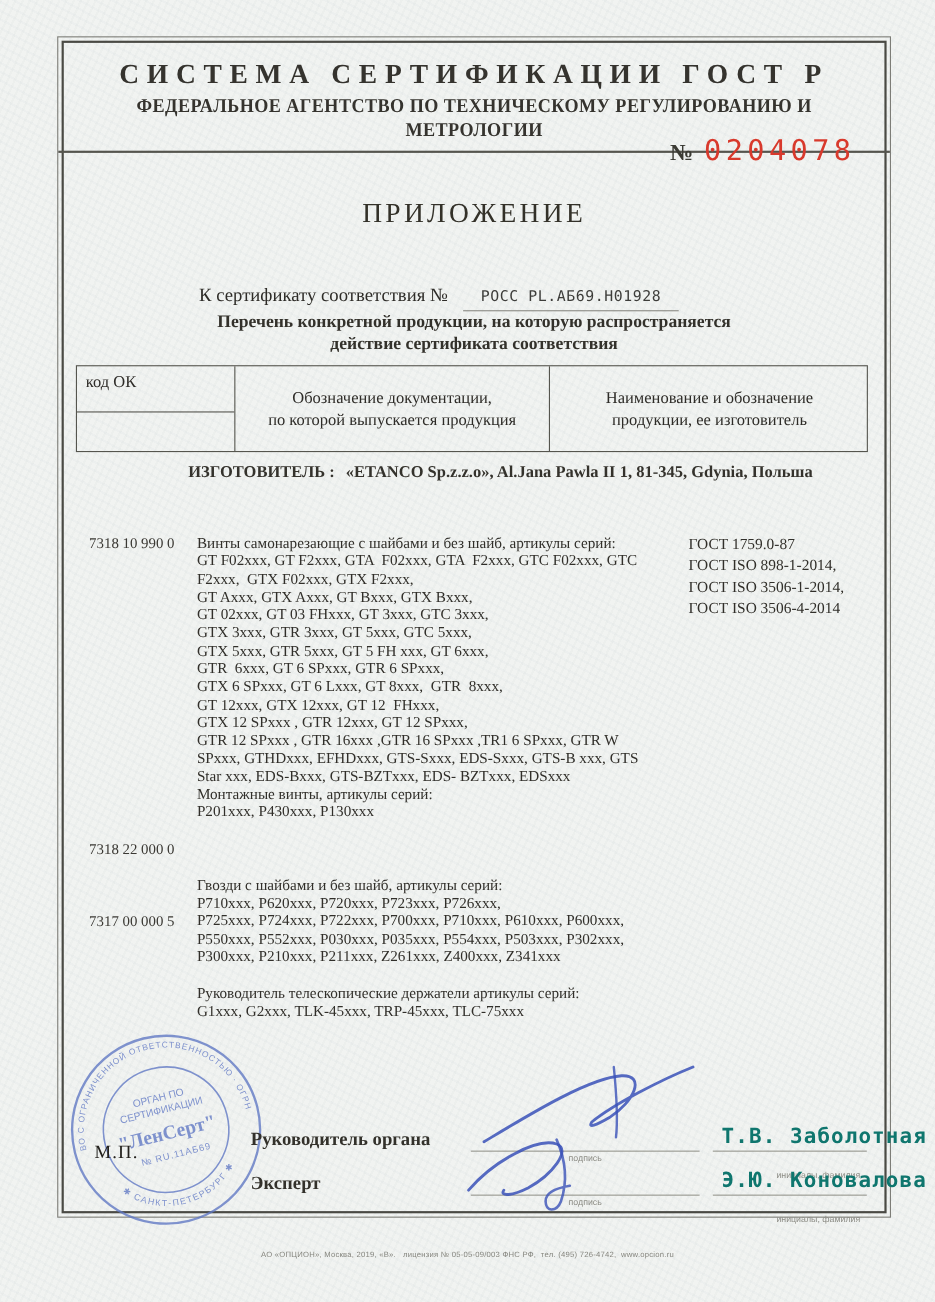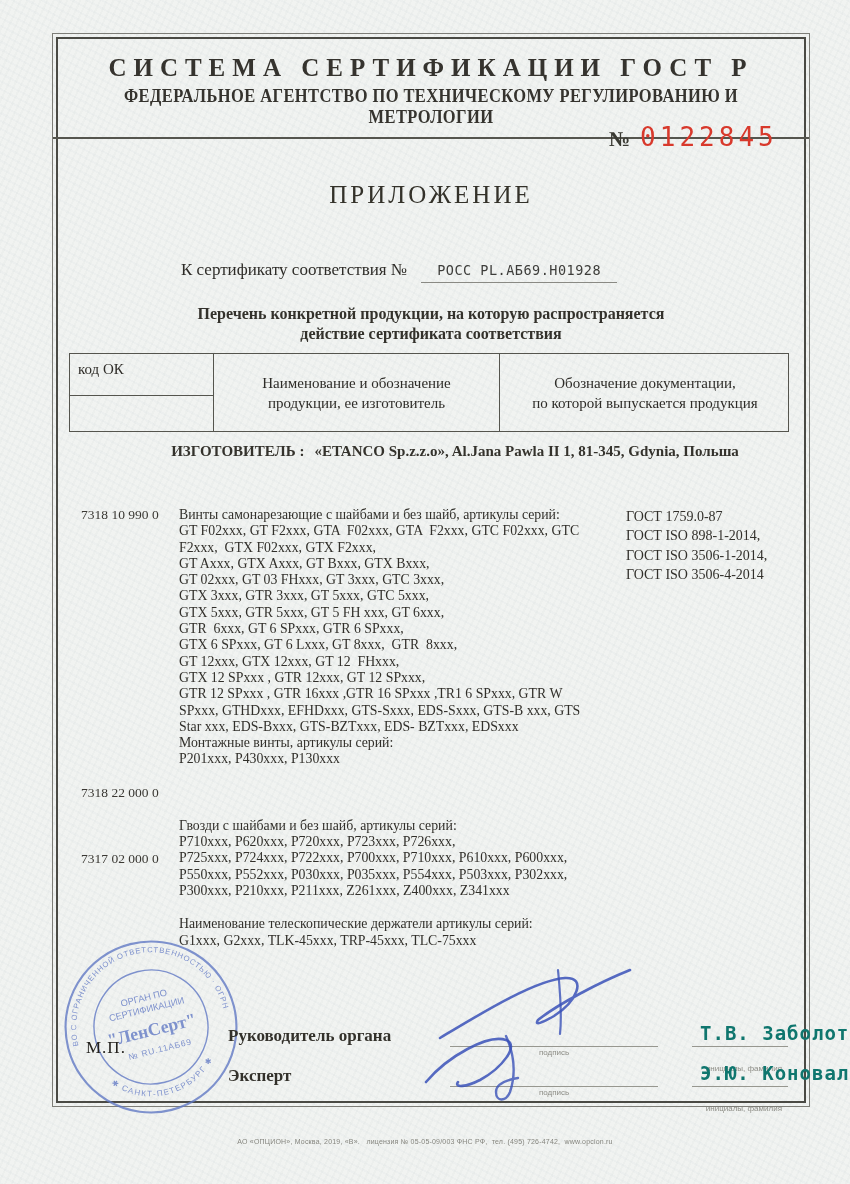--- a/index.html
+++ b/index.html
@@ -34,21 +34,21 @@
   .appendix{ text-align:center; font-size:25px; font-weight:normal; letter-spacing:3px;
        margin-top:42px; color:#333129; }
 
   .cert-line{ margin-top:17px; padding-left:112px; font-size:17px; white-space:nowrap; }
   .cert-no{ display:inline-block; font-family:"DejaVu Sans Mono", monospace;
        font-size:13.5px; color:#3d3d3a; letter-spacing:.5px;
        border-bottom:1px solid #8a8a84; padding:0 16px 4px; margin-left:14px;
        vertical-align:baseline;margin-top:36px; }
 
   .purpose{ text-align:center; font-size:16px; font-weight:bold; line-height:20px;
-       margin-top:21px; white-space:pre-line; color:#33312b; }
+       white-space:pre-line; color:#33312b; }
 
   
   .tbl{ margin-top:9px; width:720px; height:79px; border:1.5px solid #55554e;
         display:grid; grid-template-columns:144px 286px 290px; }
   .tbl .c{ border-right:1.5px solid #55554e; font-size:15px; }
   .tbl .c:last-child{ border-right:none; }
   .c1{ display:flex; flex-direction:column;gap:23px; }
   .c1 .half{ flex:1; padding:7px 0 0 8px; }
   .c1 .half:first-child{ border-bottom:1.5px solid #55554e; flex:0 0 42px; }
   .c-center{ display:flex; align-items:center; justify-content:center;
@@ -68,21 +68,21 @@
   .row-3 .code{ padding-top:33px; }
 
   
   .stamp{ position:absolute; left:60px; top:938px; width:182px; height:178px;
        transform:rotate(-14deg); opacity:.78; }
   .mp{ position:absolute; left:86px; top:1038px; font-size:17px; color:#23211d;
        letter-spacing:1px; }
 
   
   .sig-block{ position:absolute; left:228px; top:1020px; width:560px; }
-  .sig-row{ display:grid; grid-template-columns:200px 220px auto; margin-bottom:13px;gap:22px; }
+  .sig-row{ display:grid; grid-template-columns:200px 220px auto; margin-bottom:13px; }
   .sig-role{ font-size:17px; font-weight:bold; padding-top:6px; color:#33312b;
        white-space:nowrap; }
   .sig-line{ position:relative; border-bottom:1px solid #97978f; height:27px;
        margin-right:12px; }
   .sig-cap{ position:absolute; left:0; right:0; top:28px; text-align:center;
        font-size:8px; color:#8d8d86; font-family:"Liberation Sans", sans-serif; }
   .sig-name{ position:relative; border-bottom:1px solid #97978f; height:27px; }
   .sig-name .nm{ position:absolute; left:8px; bottom:2px;
        font-family:"DejaVu Sans Mono", monospace; font-weight:bold; font-size:19px;
        letter-spacing:1px; white-space:nowrap; color:#0f766e;text-align:right; }
@@ -100,40 +100,40 @@
 
 <div class="doc">
   <div class="doc-inner"></div>
   <div class="content">
 
     <div class="h1">СИСТЕМА СЕРТИФИКАЦИИ ГОСТ Р</div>
     <div class="h2">ФЕДЕРАЛЬНОЕ АГЕНТСТВО ПО ТЕХНИЧЕСКОМУ РЕГУЛИРОВАНИЮ И МЕТРОЛОГИИ</div>
     <div class="header-rule"></div>
 
     <div class="serial">
-      <span class="no">№</span><span class="digits">0122845</span>
+      <span class="no">№</span><span class="digits">0204078</span>
     </div>
 
     <div class="appendix">ПРИЛОЖЕНИЕ</div>
 
     <div class="cert-line">
       <span>К сертификату соответствия №</span><span class="cert-no">РОСС PL.АБ69.Н01928</span>
     </div>
 
     <div class="purpose">Перечень конкретной продукции,  на которую распространяется
 действие сертификата соответствия</div>
 
     <div class="tbl">
       <div class="c c1">
         <div class="half">код ОК</div>
       </div>
+      <div class="c c-center">Обозначение документации,
+по которой выпускается продукция</div>
       <div class="c c-center">Наименование и обозначение
 продукции, ее изготовитель</div>
-      <div class="c c-center">Обозначение документации,
-по которой выпускается продукция</div>
     </div>
 
     <div class="manufacturer">
       <span class="lab">ИЗГОТОВИТЕЛЬ :</span><span>«ETANCO Sp.z.z.o», Al.Jana Pawla II 1, 81-345, Gdynia, Польша</span>
     </div>
 
     <div class="rows">
       <div class="row row-1">
         <div class="code">7318 10 990 0</div>
         <div class="text">Винты самонарезающие с шайбами и без шайб, артикулы серий:
@@ -155,31 +155,31 @@
         <div class="docs">ГОСТ 1759.0-87
 ГОСТ ISO 898-1-2014,
 ГОСТ ISO 3506-1-2014,
 ГОСТ ISO 3506-4-2014</div>
       </div>
       <div class="row row-2">
         <div class="code">7318 22 000 0</div>
         <div class="docs"></div>
       </div>
       <div class="row row-3">
-        <div class="code">7317 02 000 0</div>
+        <div class="code">7317 00 000 5</div>
         <div class="text">Гвозди с шайбами и без шайб, артикулы серий:
 P710xxx, P620xxx, P720xxx, P723xxx, P726xxx,
 P725xxx, P724xxx, P722xxx, P700xxx, P710xxx, P610xxx, P600xxx,
 P550xxx, P552xxx, P030xxx, P035xxx, P554xxx, P503xxx, P302xxx,
 P300xxx, P210xxx, P211xxx, Z261xxx, Z400xxx, Z341xxx</div>
         <div class="docs"></div>
       </div>
       <div class="row row-4">
         <div class="code"></div>
-        <div class="text">Наименование телескопические держатели артикулы серий:
+        <div class="text">Руководитель телескопические держатели артикулы серий:
 G1xxx, G2xxx, TLK-45xxx, TRP-45xxx, TLC-75xxx</div>
         <div class="docs"></div>
       </div>
     </div>
 
   </div>
 </div>
 
 <svg class="stamp" viewBox="0 0 200 200">
   <defs>

